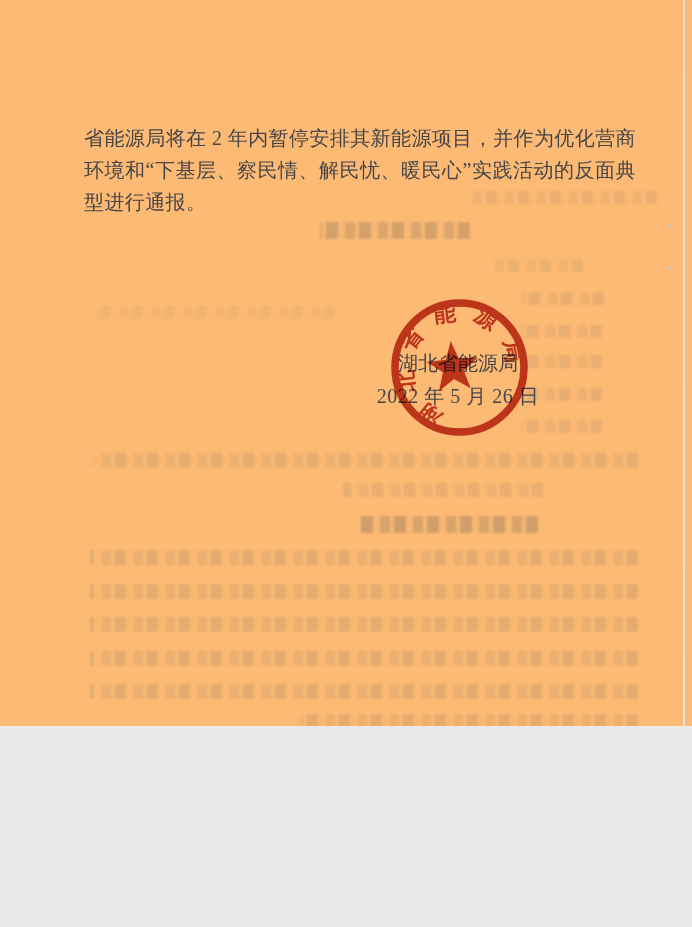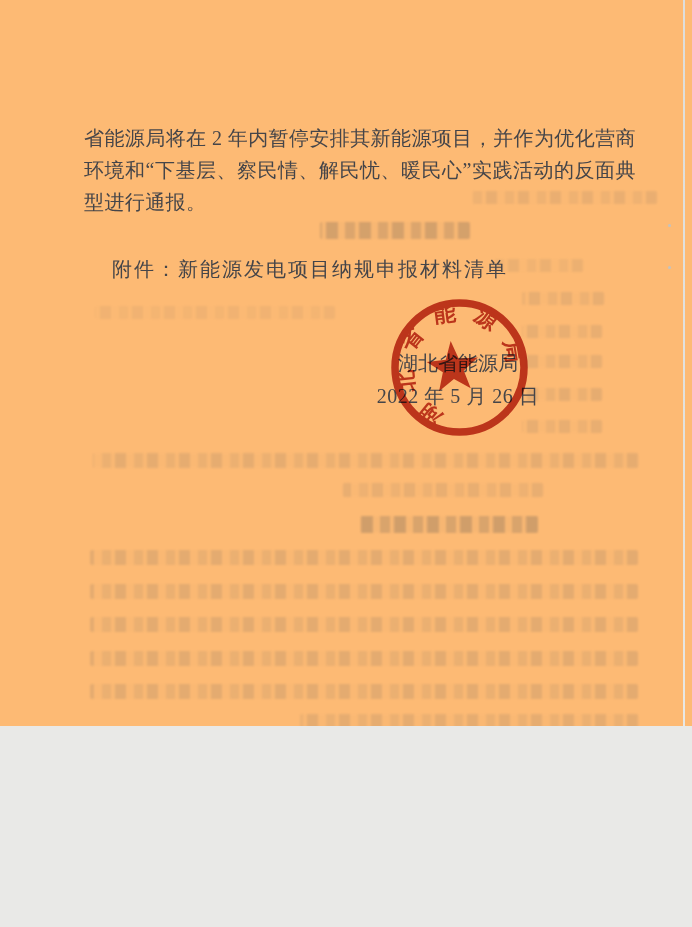--- a/index.html
+++ b/index.html
@@ -80,21 +80,20 @@
     <div class="bleed" style="left:90px; top:651px; width:548px; opacity:.6"></div>
     <div class="bleed" style="left:90px; top:684px; width:548px; opacity:.6"></div>
     <div class="bleed" style="left:300px; top:714px; width:338px; height:14px; opacity:.55"></div>
     <div class="bleed" style="left:90px; top:747px; width:548px; opacity:.6"></div>
     <div class="bleed" style="left:90px; top:780px; width:548px; opacity:.6"></div>
     <div class="bleed" style="left:90px; top:812px; width:520px; height:14px; opacity:.55"></div>
   </div>
 
   <p class="para ink">省能源局将在 2 年内暂停安排其新能源项目，并作为优化营商环境和“下基层、察民情、解民忧、暖民心”实践活动的反面典型进行通报。</p>
 
-  <p class="attachment ink">附件：新能源发电项目纳规申报材料清单</p>
 
   <div class="sig-block ink">
     <div>湖北省能源局</div>
     <div class="date">2022 年 5 月 26 日</div>
   </div>
 
   <svg class="seal" width="145" height="145" viewBox="0 0 145 145" aria-hidden="true">
     <circle cx="72.5" cy="72.5" r="64.5" fill="none" stroke="#b93a2c" stroke-width="7.5"></circle>
     <polygon fill="#b93a2c" transform="translate(66,73) rotate(-5)" points="0,-27 6.46,-8.9 25.68,-8.34 10.46,3.4 15.87,21.84 0,11 -15.87,21.84 -10.46,3.4 -25.68,-8.34 -6.46,-8.9"></polygon>
     <path id="sealArc" d="M 60.1 118.9 A 48 48 0 1 1 118.9 84.9" fill="none"></path>

